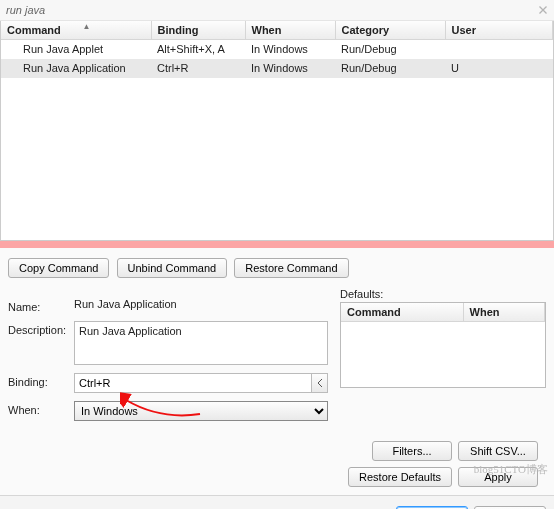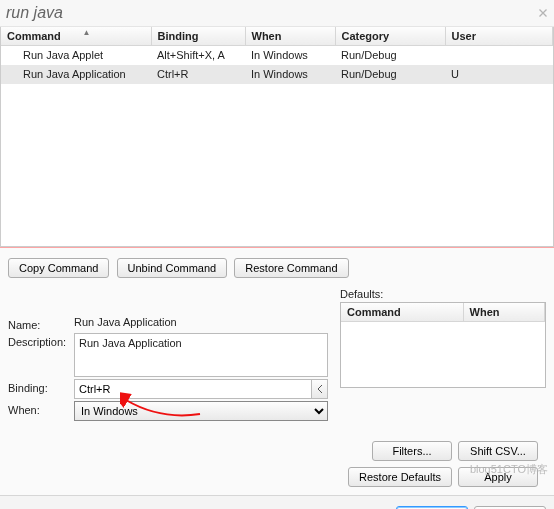--- a/index.html
+++ b/index.html
@@ -17,21 +17,21 @@
   align-items: center;
   padding: 2px 4px;
   border-bottom: 1px solid #e5e5e5;
   background: #f7f7f7;
 }
 .search-input {
   flex: 1;
   border: none;
   background: transparent;
   outline: none;
-  font-size: 16px;
+  font-size: 11px;
   padding: 2px;
   font-style: italic;
   color: #666;
 }
 .clear-icon {
   width: 14px; height: 14px;
   cursor: pointer;
   opacity: .6;
 }
 .table-wrap {
@@ -59,38 +59,38 @@
   font-size: 8px;
   color: #777;
 }
 td {
   padding: 3px 6px 3px 22px;
   font-size: 11px;
   border-bottom: 1px solid transparent;
 }
 tr.selected td { background: #e8e8e8; }
 .middle {
-  border-top: 1px solid #fca5a5;
+  border-top: 7px solid #fca5a5;
   padding: 10px 8px 8px 8px;
   background: #fafafa;
 }
 .btn {
   background: linear-gradient(#fdfdfd,#e9e9e9);
   border: 1px solid #adadad;
   border-radius: 3px;
   padding: 3px 10px;
   font-size: 11px;
   cursor: pointer;
   margin-right: 4px;
 }
 .form-grid {
   display: grid;
   grid-template-columns: 60px 1fr;
-  gap: 2px 6px;
-  margin-top: 28px;
+  gap: 8px 6px;
+  margin-top: 10px;
   width: 320px;
 }
 .form-label { padding-top: 3px; }
 .desc-box {
   border: 1px solid #bbb;
   background: #fff;
   height: 44px;
   padding: 3px 4px;
   font-size: 11px;
   overflow: auto;
@@ -150,20 +150,21 @@
   top: 392px;
   pointer-events: none;
 }
 .watermark {
   position: absolute;
   right: 6px;
   bottom: 32px;
   font-size: 11px;
   color: #bbb;
   pointer-events: none;
+  font-family: Liberation Serif, serif;
 }
 </style>
 </head>
 <body>
 
 <div class="search-row">
   <input class="search-input" value="run java" style="">
   <span class="clear-icon">
     <svg viewBox="0 0 16 16" width="14" height="14">
         <path d="M4 4l8 8M12 4l-8 8" stroke="#888" stroke-width="1.5" fill="none"></path>

